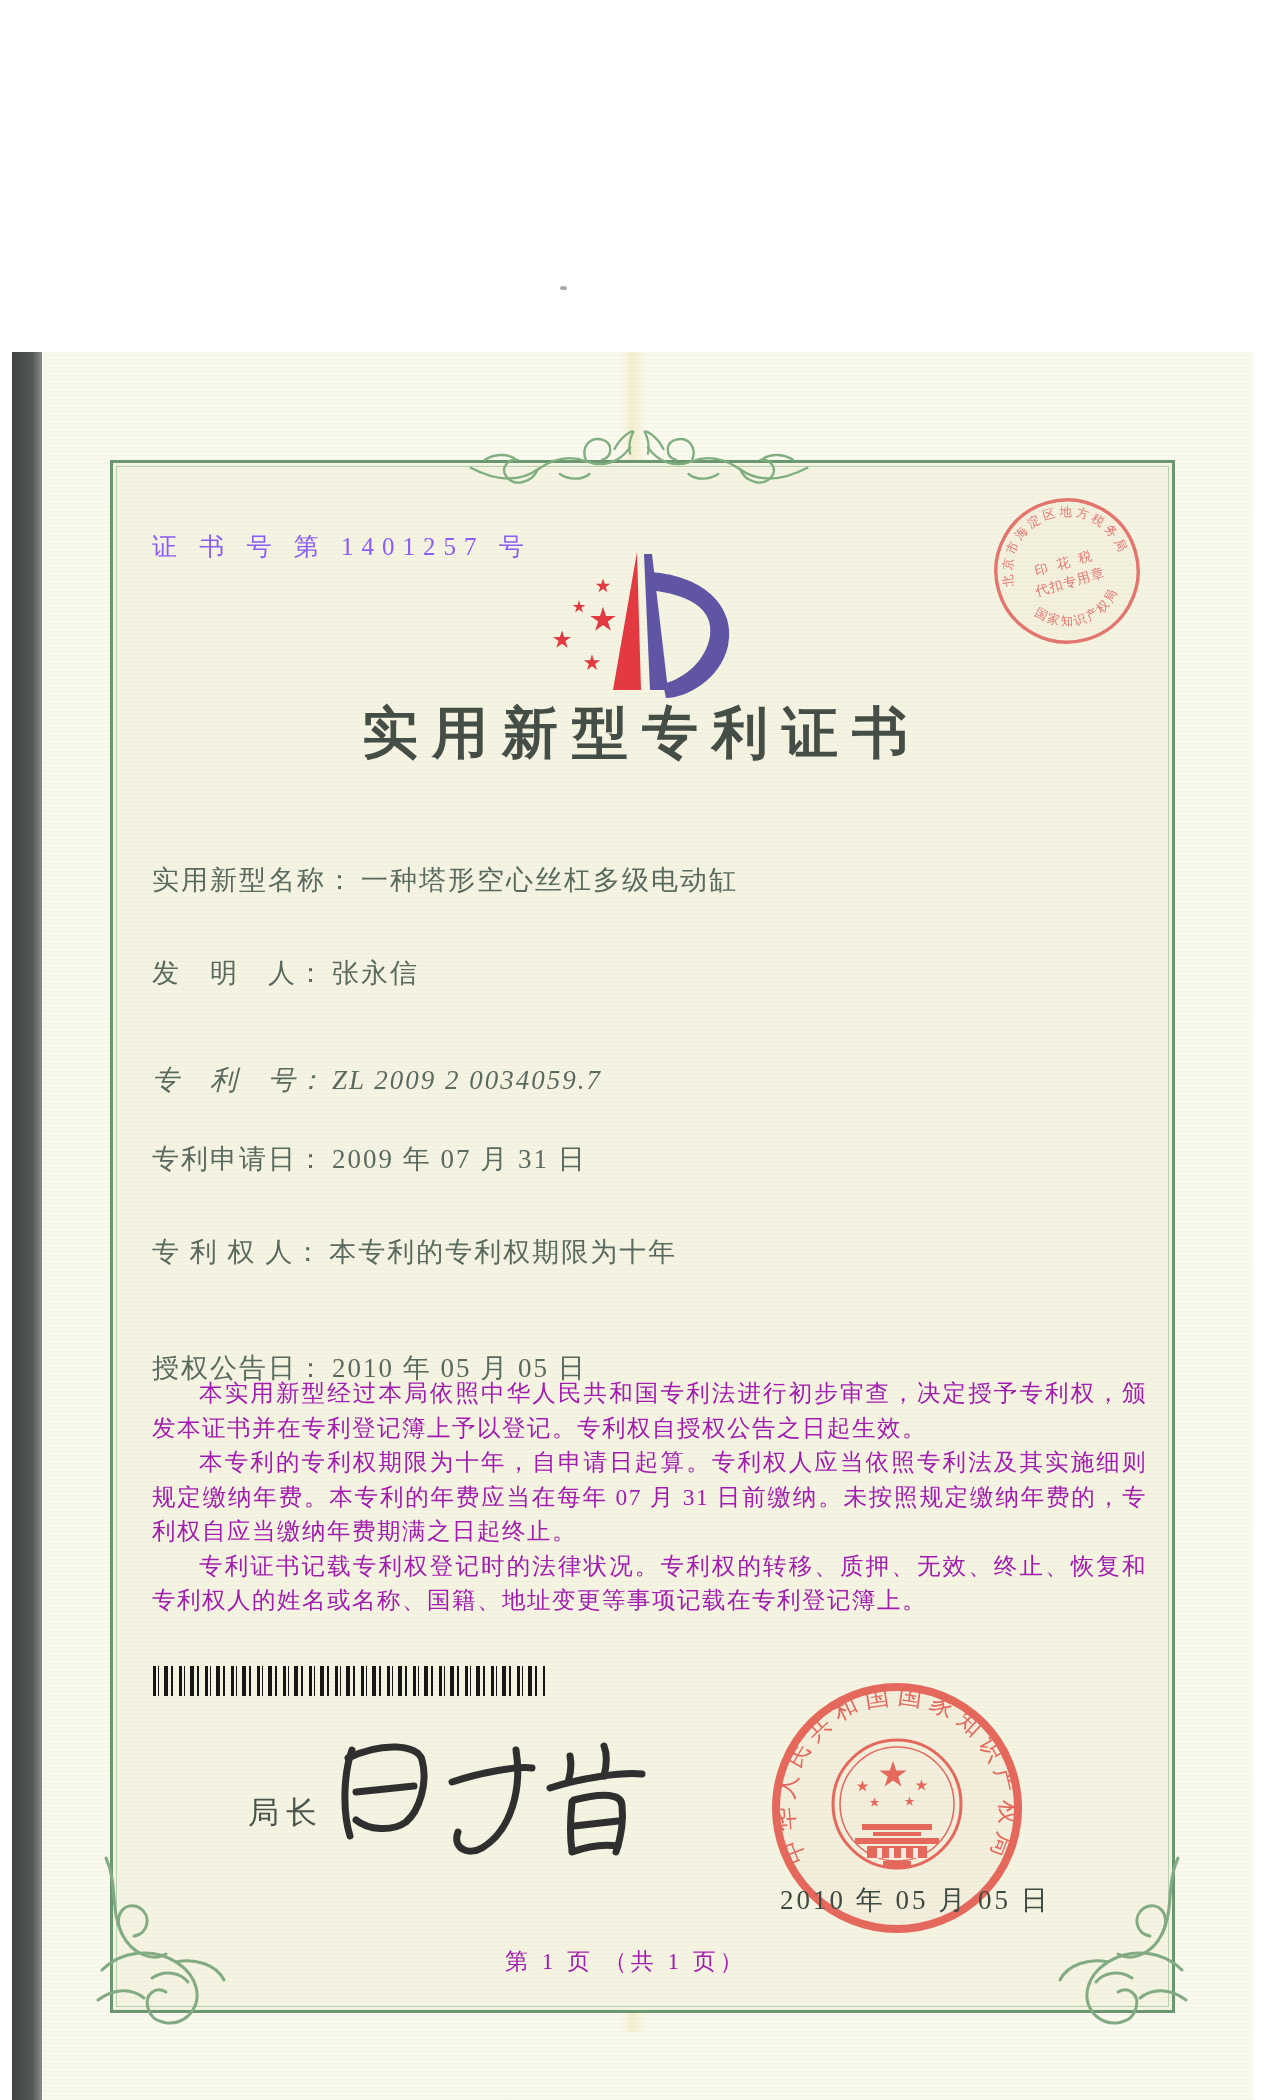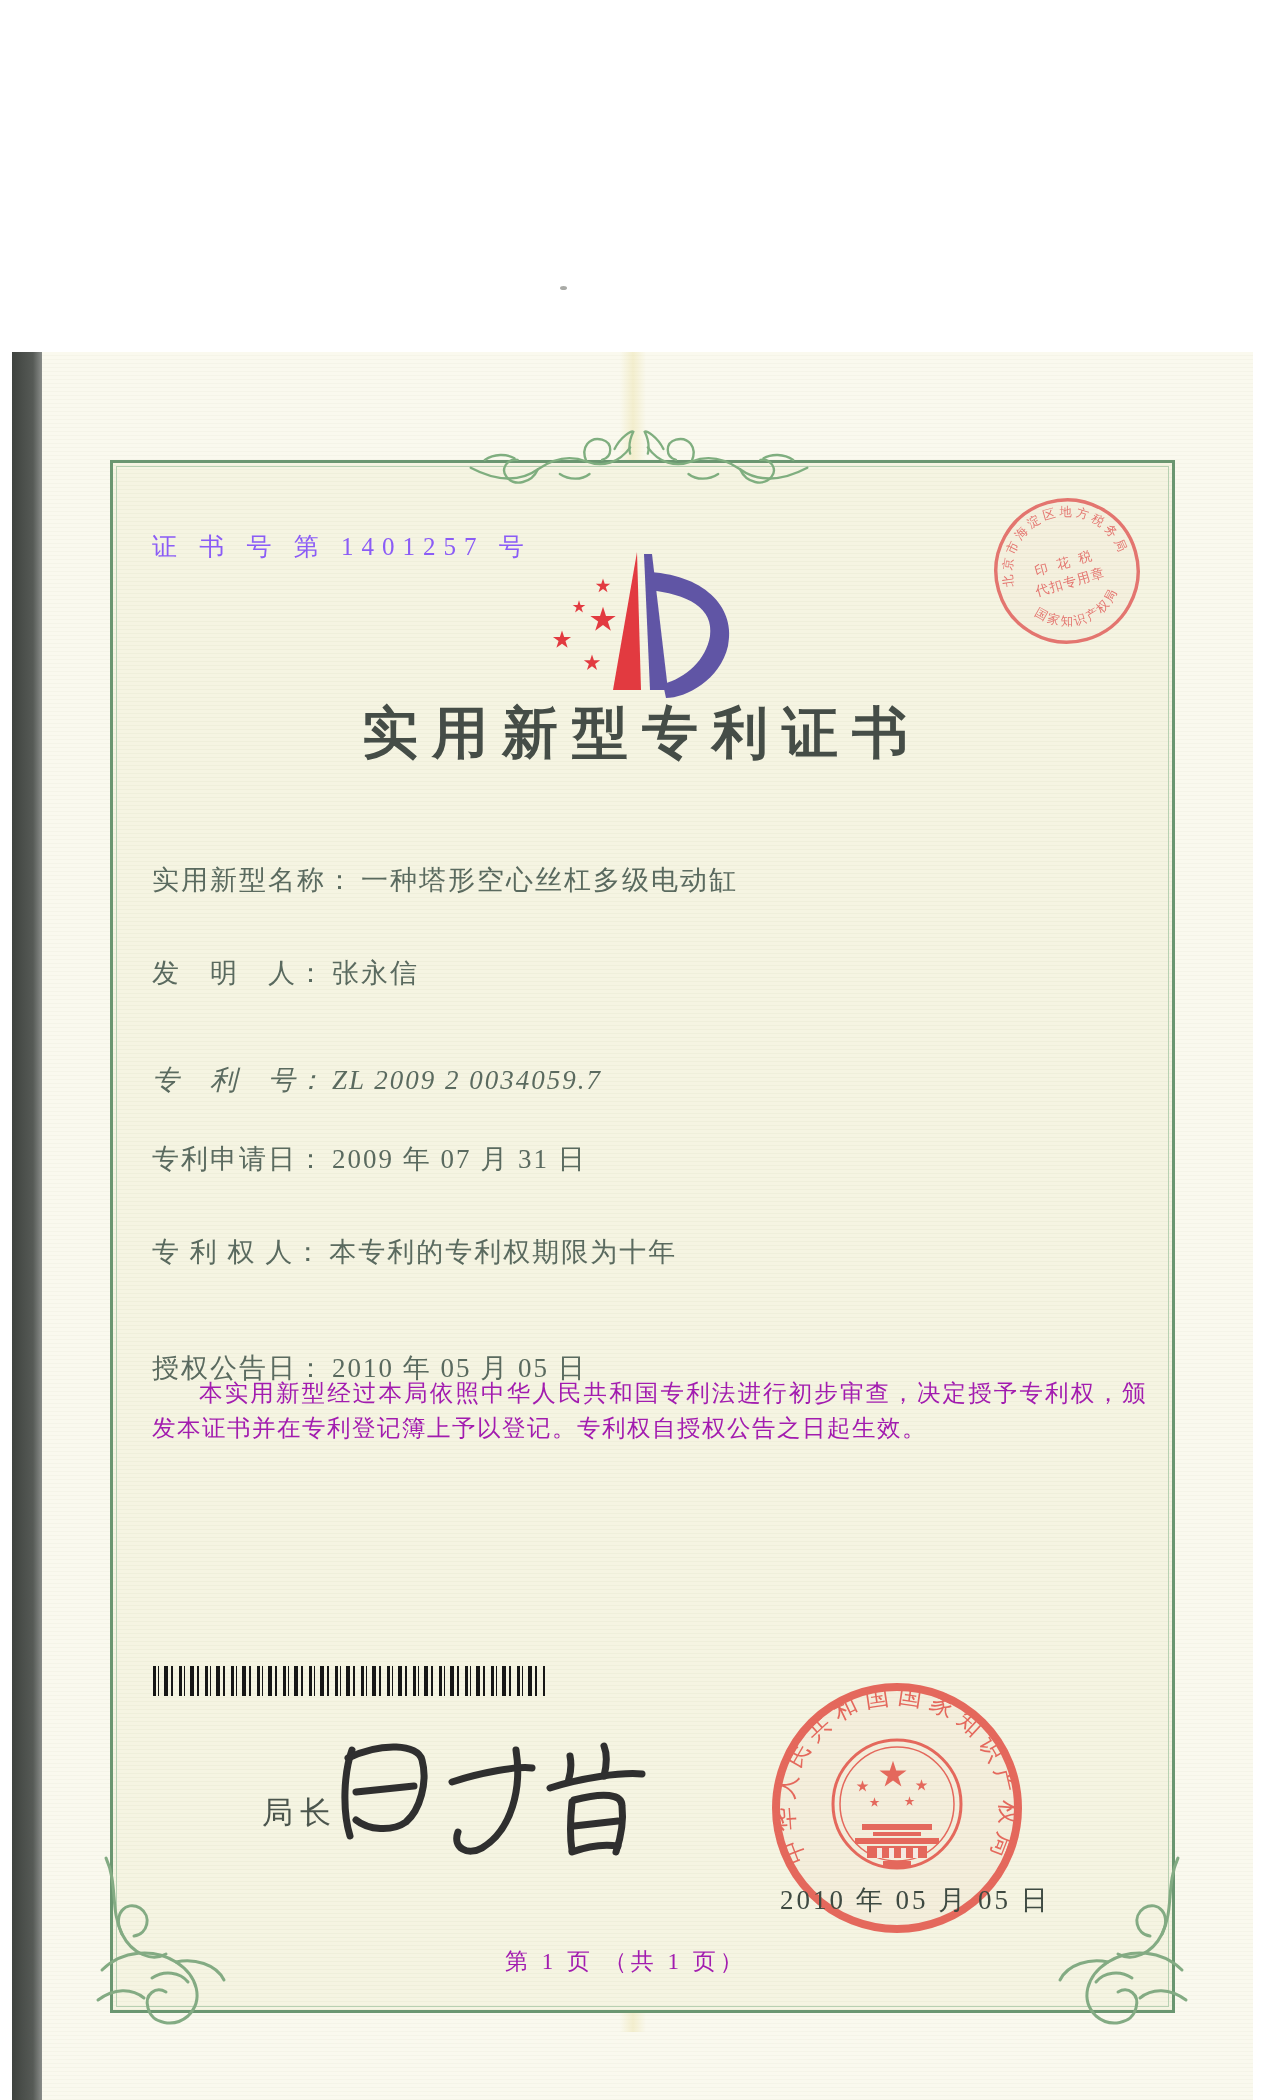--- a/index.html
+++ b/index.html
@@ -68,21 +68,21 @@
 
   .barcode{
     left:153px;top:1666px;width:392px;height:30px;
     background:repeating-linear-gradient(90deg,
       #161616 0 3px,  rgba(0,0,0,0) 3px 5px,
       #161616 5px 6px, rgba(0,0,0,0) 6px 11px,
       #161616 11px 15px, rgba(0,0,0,0) 15px 18px,
       #161616 18px 20px, rgba(0,0,0,0) 20px 26px);
   }
 
-  .director-label{left:262px;top:1792px;font-size:31px;letter-spacing:7px;color:#4b554d;}
+  .director-label{left:248px;top:1792px;font-size:31px;letter-spacing:7px;color:#4b554d;}
   .signature{left:320px;top:1728px;width:345px;height:175px;}
 
   .seal{left:765px;top:1676px;width:264px;height:264px;}
   .grant-date{
     left:780px;top:1882px;font-size:27px;letter-spacing:3px;color:#3e4a42;z-index:5;
   }
 
   .tax-stamp{left:988px;top:492px;width:158px;height:158px;transform:rotate(-16deg);opacity:0.92;}
 
   .footer{
@@ -201,20 +201,22 @@
     <div class="field-row row-4">
       <span>专 利 权 人：</span><span class="val">本专利的专利权期限为十年</span>
     </div>
     <div class="field-row row-5">
       <span>授权公告日：</span><span class="val">2010 年 05 月 05 日</span>
     </div>
   </div>
 
   <div class="abs body-text">
     <p>本实用新型经过本局依照中华人民共和国专利法进行初步审查，决定授予专利权，颁发本证书并在专利登记簿上予以登记。专利权自授权公告之日起生效。</p>
+    <p>本专利的专利权期限为十年，自申请日起算。专利权人应当依照专利法及其实施细则规定缴纳年费。本专利的年费应当在每年 07 月 31 日前缴纳。未按照规定缴纳年费的，专利权自应当缴纳年费期满之日起终止。</p>
+    <p>专利证书记载专利权登记时的法律状况。专利权的转移、质押、无效、终止、恢复和专利权人的姓名或名称、国籍、地址变更等事项记载在专利登记簿上。</p>
   </div>
 
   <div class="abs barcode"></div>
 
   <div class="abs director-label">局长</div>
   <svg class="abs signature" viewBox="0 0 345 175">
     <title>田力普</title>
     <g fill="none" stroke="#2f2f2f" stroke-width="7" stroke-linecap="round" stroke-linejoin="round">
 
       <path d="M32,22 C24,44 22,82 30,108"></path>

